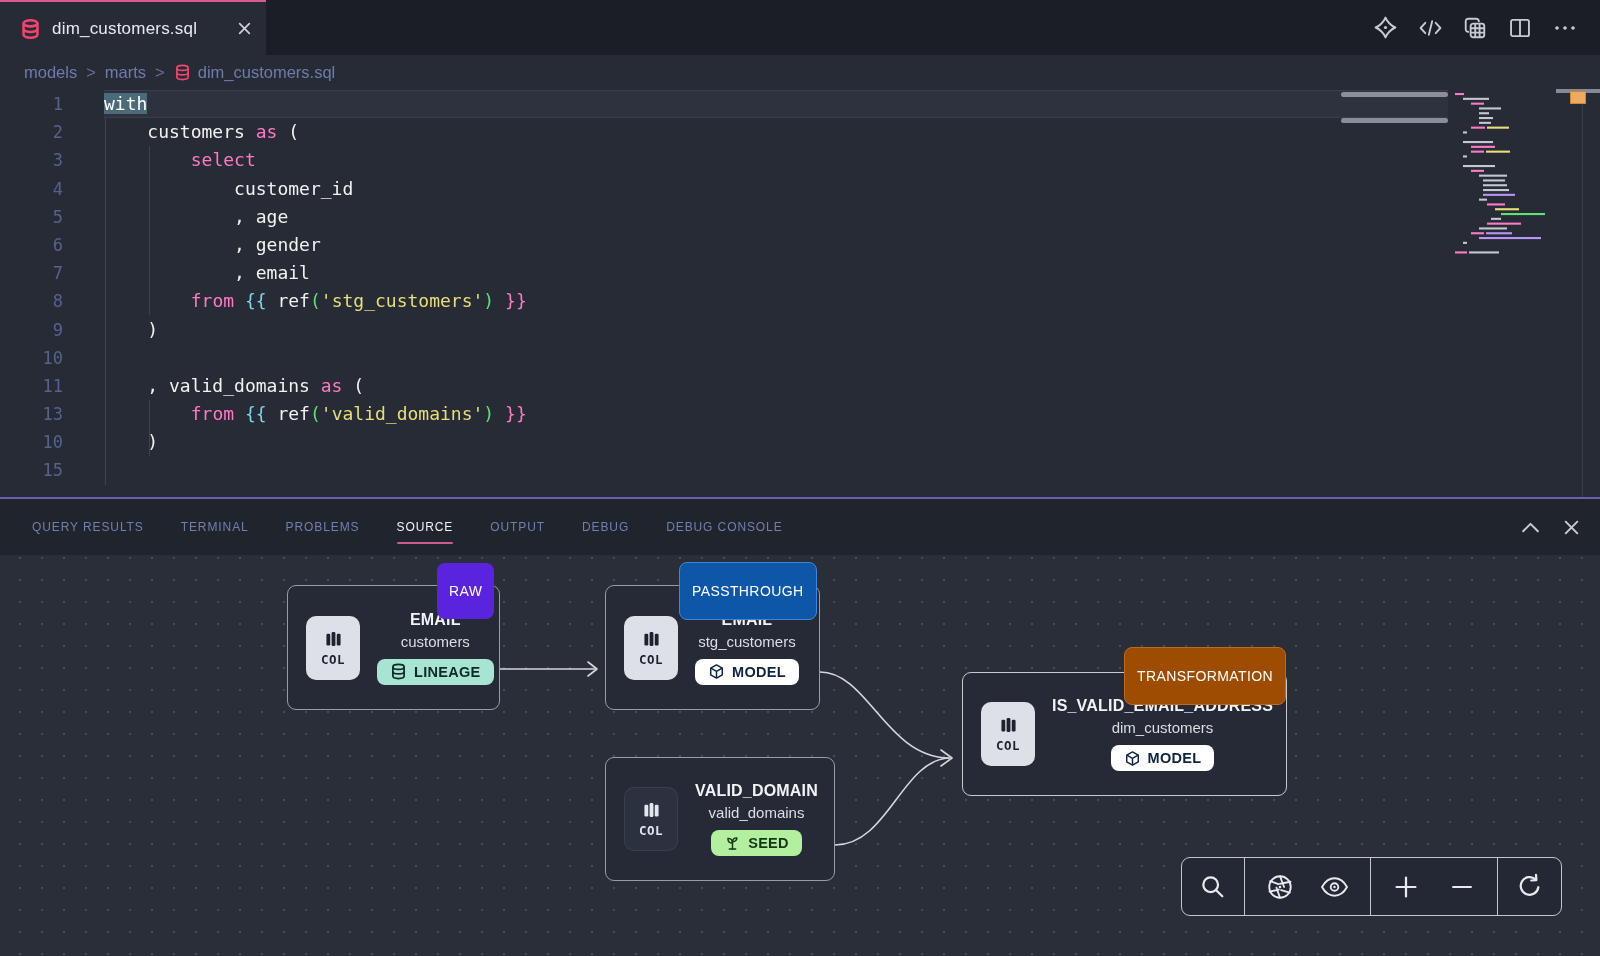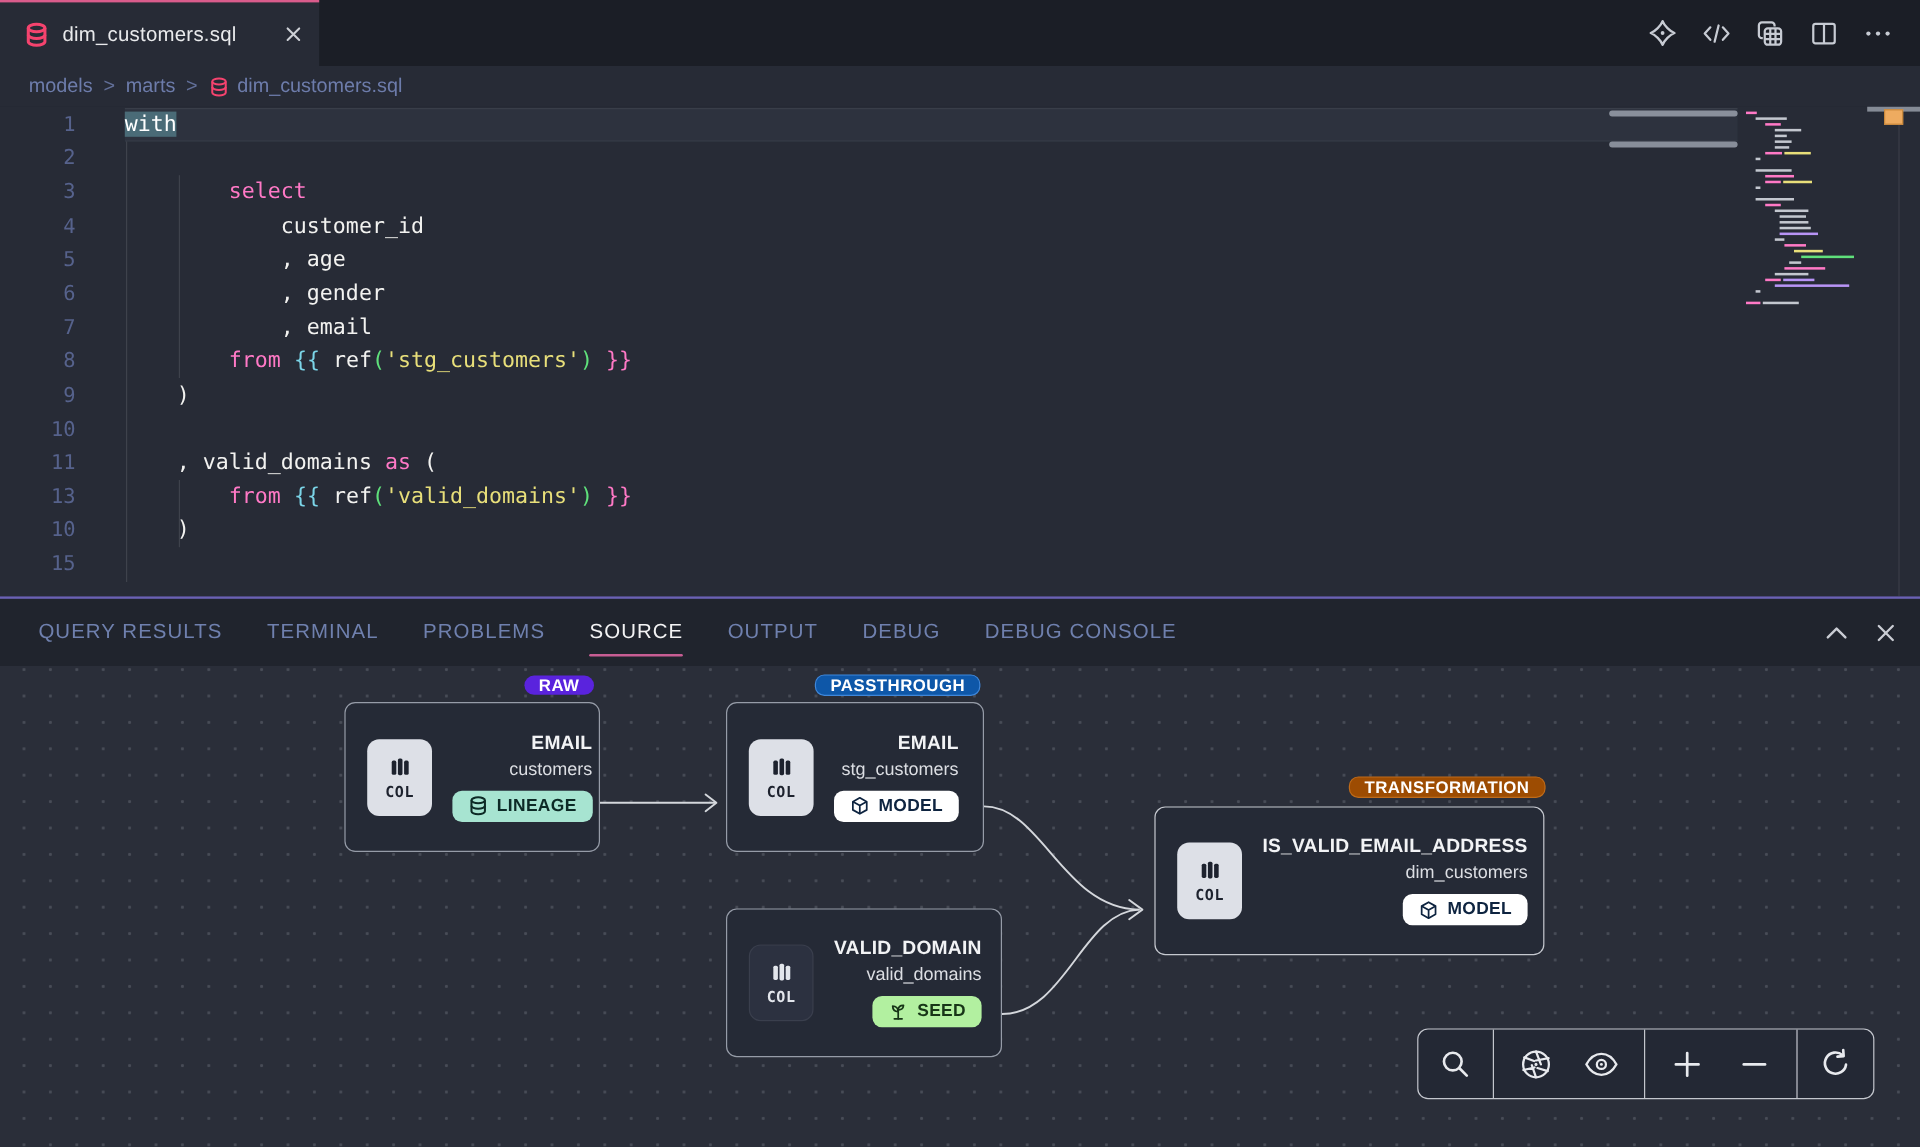--- a/index.html
+++ b/index.html
@@ -31,45 +31,45 @@
   .iguide { position:absolute; width:1px; background:rgba(255,255,255,.11); }
   .deco-bar { position:absolute; height:4.5px; border-radius:2.5px; background:#9aa0ab; opacity:.85; }
   .minimap { position:absolute; top:2px; right:53px; }
   .ruler-line { position:absolute; top:4px; bottom:0; right:17px; width:1.5px; background:rgba(255,255,255,.09); }
   .ruler-top { position:absolute; top:-1px; right:0; width:44px; height:5px; background:#858b96; }
   .ruler-mark { position:absolute; top:2px; right:14px; width:16px; height:13px; background:#eeab60; border:1.5px solid #c9883b; }
 
   
   .panel-hdr { height:58px; background:#20242d; border-top:2px solid #6a61b4; display:flex; align-items:center; padding:0 24px 0 32px; position:relative; }
   .ptabs { display:flex; gap:37px; align-items:center; }
-  .ptab { color:#6f80ae; font-size:17px; letter-spacing:.9px; position:relative; padding:6px 0; white-space:nowrap; }
+  .ptab { color:#6f80ae; font-size:12px; letter-spacing:.9px; position:relative; padding:6px 0; white-space:nowrap; }
   .ptab.active { color:#f3f3f4; }
   .ptab.active::after { content:""; position:absolute; left:0; right:0; bottom:-4px; height:2.5px; border-radius:2px; background:#c75d93; }
   .phdr-actions { position:absolute; right:20px; display:flex; gap:22px; color:#c9ccd3; align-items:center; }
 
   
   .canvas { position:relative; height:401px; background:#2a2e39;
     background-image:radial-gradient(circle, rgba(190,196,206,.20) 1.1px, transparent 1.3px);
     background-size:22px 22px; background-position:9px 14px; overflow:hidden; }
   .edges { position:absolute; inset:0; }
   .edges path { stroke:#d4d7dc; stroke-width:1.6; fill:none; stroke-linecap:round; stroke-linejoin:round; }
   .node { position:absolute; background:#252a36; border:1.4px solid #969ca8; border-radius:9px; display:flex; align-items:center; gap:17px; padding-left:18px; }
   .node.bright { border-color:#c6c9d0; }
   .chip { width:54px; height:64px; border-radius:10px; display:flex; flex-direction:column; align-items:center; justify-content:center; gap:2px; flex:none; }
   .chip.light { background:#dde0e7; color:#1d222e; }
   .chip.dark { background:#2c3140; color:#e3e6ec; border:1px solid rgba(255,255,255,.07); }
   .chip-label { font-size:12.5px; font-weight:700; letter-spacing:.5px; font-family:"DejaVu Sans Mono",monospace; }
-  .ninfo { display:flex; flex-direction:column; align-items:flex-end; }
+  .ninfo { display:flex; flex-direction:column; align-items:center; }
   .ntitle { color:#f2f3f5; font-size:16px; font-weight:600; letter-spacing:.2px; }
   .nsub { color:#dcdee3; font-size:15px; margin-top:4px; }
   .badge { margin-top:9px; display:inline-flex; align-items:center; gap:7px; padding:4.5px 13px; border-radius:8px; font-size:14.5px; font-weight:600; letter-spacing:.3px; }
   .b-source { background:#a7e4d1; color:#0d2a26; }
   .b-model { background:#ffffff; color:#0e2440; }
   .b-seed { background:#b2f0a0; color:#173517; }
-  .ntag { position:absolute; z-index:3; padding:0 12px; border-radius:8px; font-size:14px; font-weight:700; letter-spacing:.4px; color:#fff; white-space:nowrap; }
+  .ntag { position:absolute; z-index:3; padding:20px 12px; border-radius:8px; font-size:14px; font-weight:400; letter-spacing:.4px; color:#fff; white-space:nowrap; }
   .t-raw { background:#5a23dd; }
   .t-passthrough { background:#0e57a8; border:1.5px solid #3f87da; }
   .t-transformation { background:#9d4c02; border:1.5px solid #bf6b1a; }
 
   
   .ltoolbar { position:absolute; left:1181px; top:302px; width:381px; height:59px; background:#232834; border:1.6px solid #c3c6cd; border-radius:9px; display:flex; color:#e8eaee; }
   .lt-sec { display:flex; align-items:center; justify-content:space-evenly; border-right:1.6px solid #c3c6cd; }
   .lt-sec:last-child { border-right:none; }
   .lt-btn { display:flex; align-items:center; justify-content:center; width:40px; height:40px; }
   svg { display:block; }
@@ -151,21 +151,21 @@
     </span>
   </div>
 
 <div class="editor">
   <div class="cur-line"></div>
   <div class="iguide" style="left:105px; top:29px; height:367px;"></div>
   <div class="iguide" style="left:149px; top:57px; height:169px;"></div>
   <div class="iguide" style="left:149px; top:311px; height:56px;"></div>
   <div class="lines" id="code-lines">
       <div class="cl"><span class="ln">1</span><span class="ct"><span class="tk-kw sel">with</span></span></div>
-      <div class="cl"><span class="ln">2</span></div>
+      <div class="cl"><span class="ln">2</span><span class="ct"><span class="tk-tx">    customers </span><span class="tk-kw">as</span><span class="tk-tx"> (</span></span></div>
       <div class="cl"><span class="ln">3</span><span class="ct"><span class="tk-tx">        </span><span class="tk-kw">select</span></span></div>
       <div class="cl"><span class="ln">4</span><span class="ct"><span class="tk-tx">            customer_id</span></span></div>
       <div class="cl"><span class="ln">5</span><span class="ct"><span class="tk-tx">            , age</span></span></div>
       <div class="cl"><span class="ln">6</span><span class="ct"><span class="tk-tx">            , gender</span></span></div>
       <div class="cl"><span class="ln">7</span><span class="ct"><span class="tk-tx">            , email</span></span></div>
       <div class="cl"><span class="ln">8</span><span class="ct"><span class="tk-tx">        </span><span class="tk-kw">from</span><span class="tk-tx"> </span><span class="tk-cy">{{</span><span class="tk-tx"> ref</span><span class="tk-gr">(</span><span class="tk-st">'stg_customers'</span><span class="tk-gr">)</span><span class="tk-tx"> </span><span class="tk-pk">}}</span></span></div>
       <div class="cl"><span class="ln">9</span><span class="ct"><span class="tk-tx">    )</span></span></div>
       <div class="cl"><span class="ln">10</span><span class="ct"></span></div>
       <div class="cl"><span class="ln">11</span><span class="ct"><span class="tk-tx">    , valid_domains </span><span class="tk-kw">as</span><span class="tk-tx"> (</span></span></div>
       <div class="cl"><span class="ln">13</span><span class="ct"><span class="tk-tx">        </span><span class="tk-kw">from</span><span class="tk-tx"> </span><span class="tk-cy">{{</span><span class="tk-tx"> ref</span><span class="tk-gr">(</span><span class="tk-st">'valid_domains'</span><span class="tk-gr">)</span><span class="tk-tx"> </span><span class="tk-pk">}}</span></span></div>

